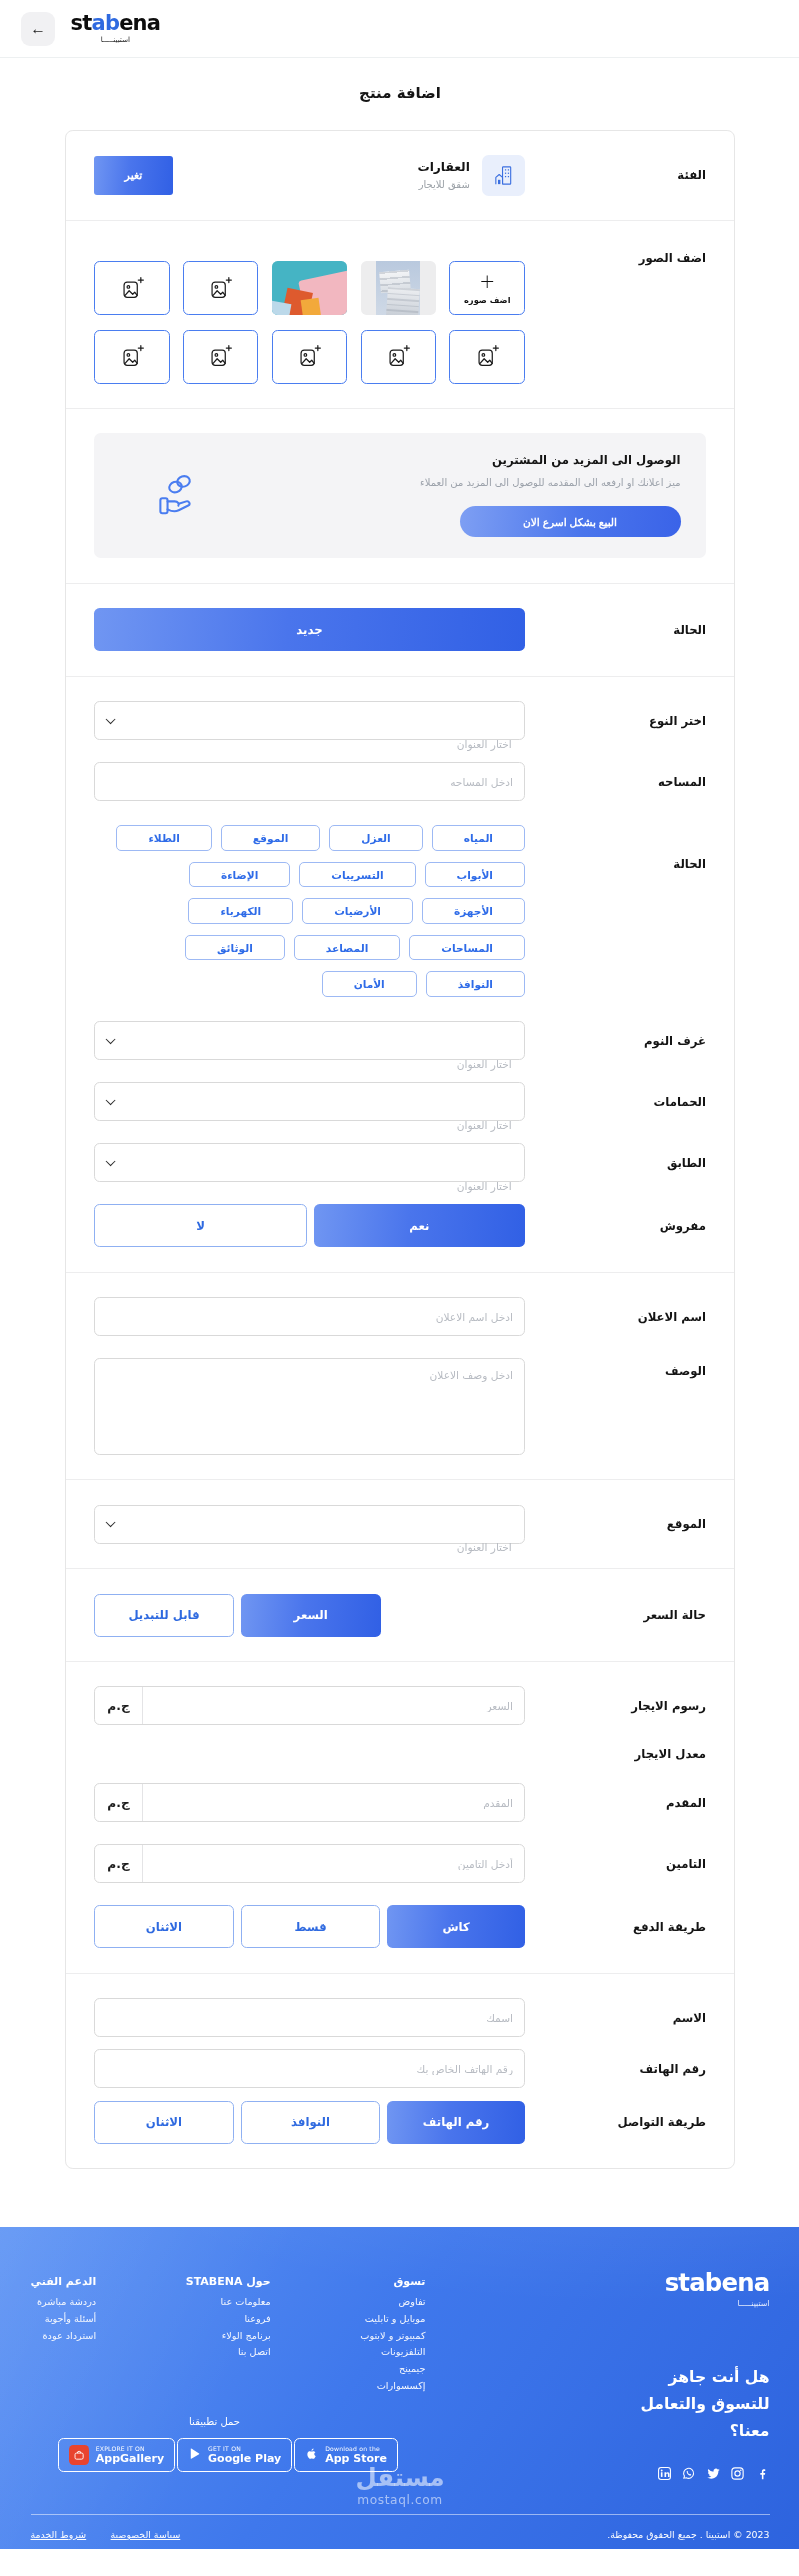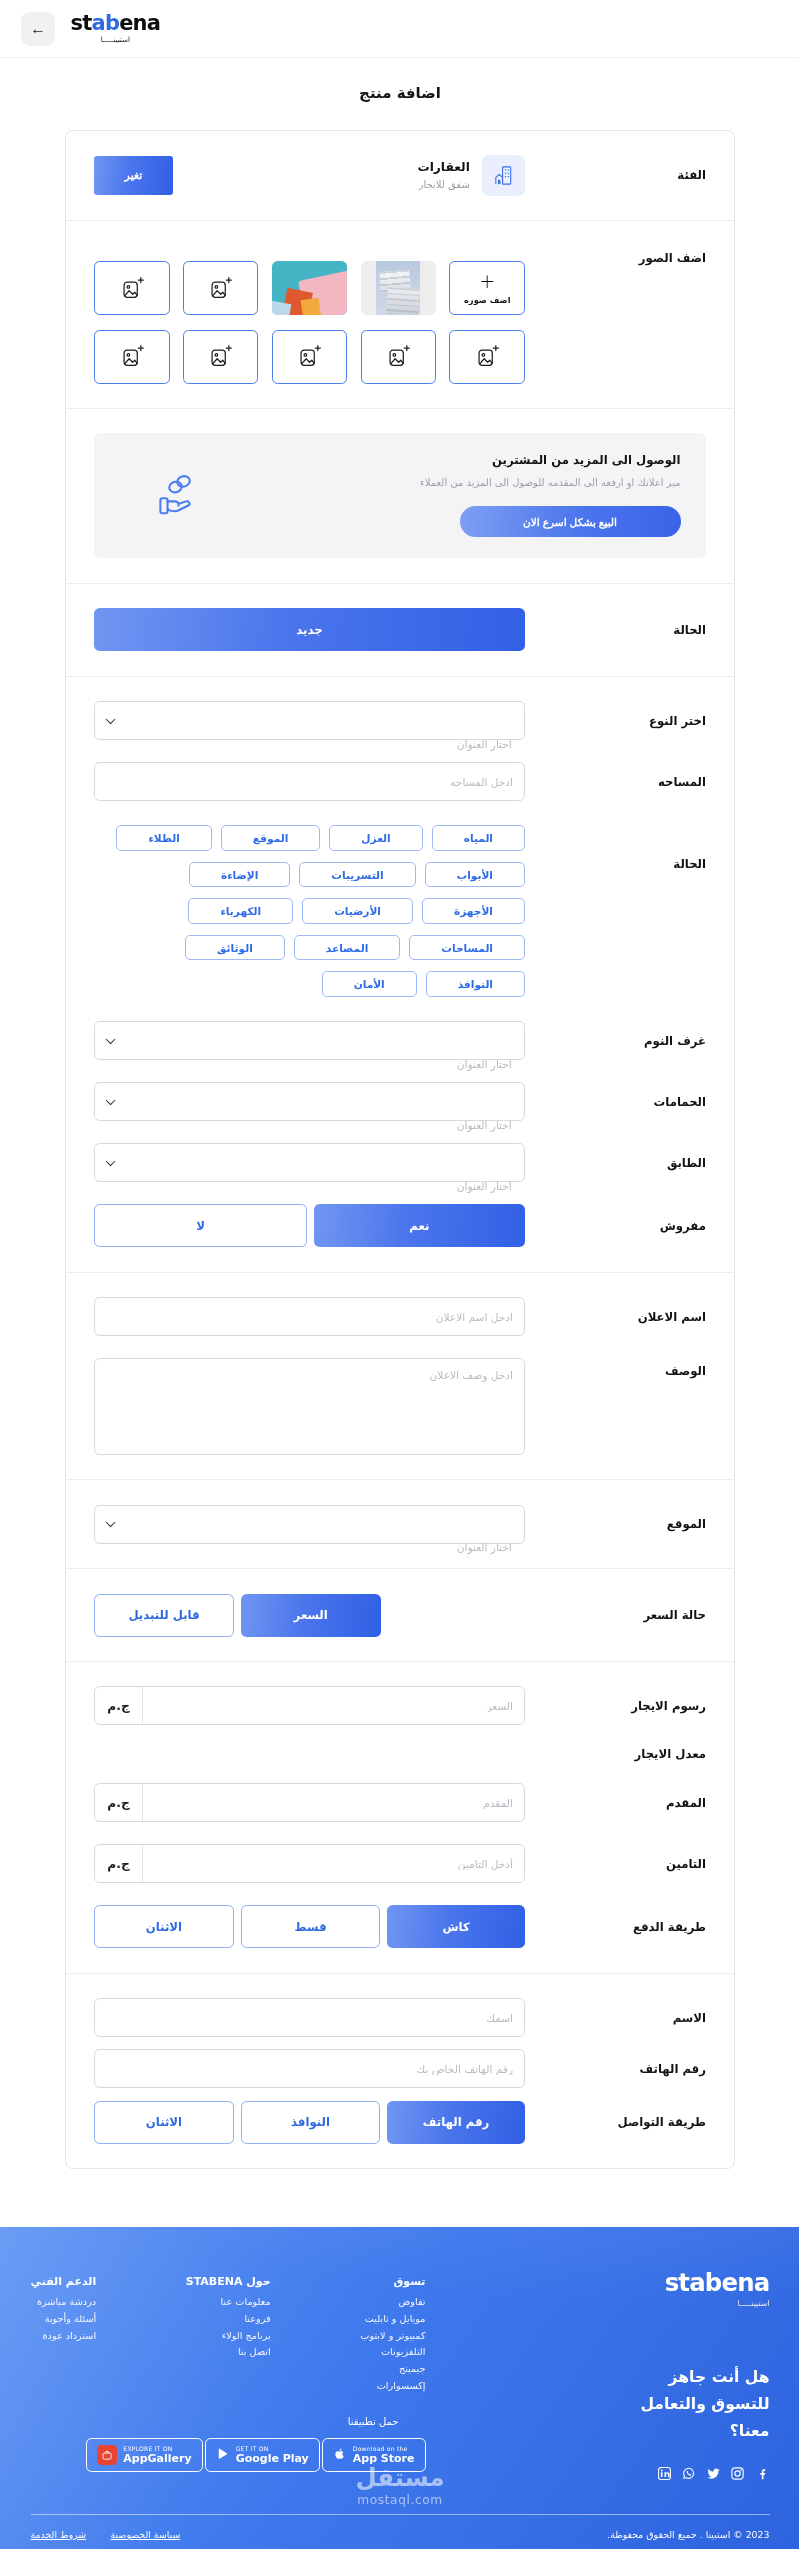--- a/index.html
+++ b/index.html
@@ -117,21 +117,21 @@
   .social span { display:inline-flex; width:15px; height:15px; cursor:pointer; }
   .social svg { width:100%; height:100%; }
 
   .links-wrap { width:395px; padding-top:4.4px; }
   .cols { display:flex; justify-content:space-between; }
   .c-title { font-size:11px; font-weight:600; color:#fff; }
   .col ul { list-style:none; margin:0; padding:0; }
   .col li { margin-top:6.1px; font-size:9.7px; line-height:10.6px; color:rgba(255,255,255,.95); cursor:pointer; }
   .col li:first-child { margin-top:9px; }
 
-  .download { margin-top:24.4px; direction:ltr; display:flex; flex-direction:column; align-items:flex-end; }
+  .download { margin-top:24.4px; direction:ltr; display:flex; flex-direction:column; align-items:center; }
   .dl-label { font-size:10px; color:#fff; margin-bottom:11px; margin-right:27px; }
   .badge-row { display:flex; gap:2px;border-radius:17px; }
   .badge { display:flex; align-items:center; gap:6.7px; border:0.8px solid #fff; border-radius:5.6px; height:34px;
            padding:0 10px; color:#fff; cursor:pointer; background:transparent; }
   .badge .txt { display:flex; flex-direction:column; line-height:1.2; text-align:left; }
   .badge .top { font-size:6.1px; letter-spacing:0.2px; }
   .badge .bname { font-size:11px; font-weight:bold; }
   .ag-ic { width:20px; height:20px; border-radius:4.4px; background:#e8442f; display:flex; align-items:center; justify-content:center; }
 
   .watermark { position:absolute; left:50%; top:236px; transform:translateX(-50%); text-align:center;

